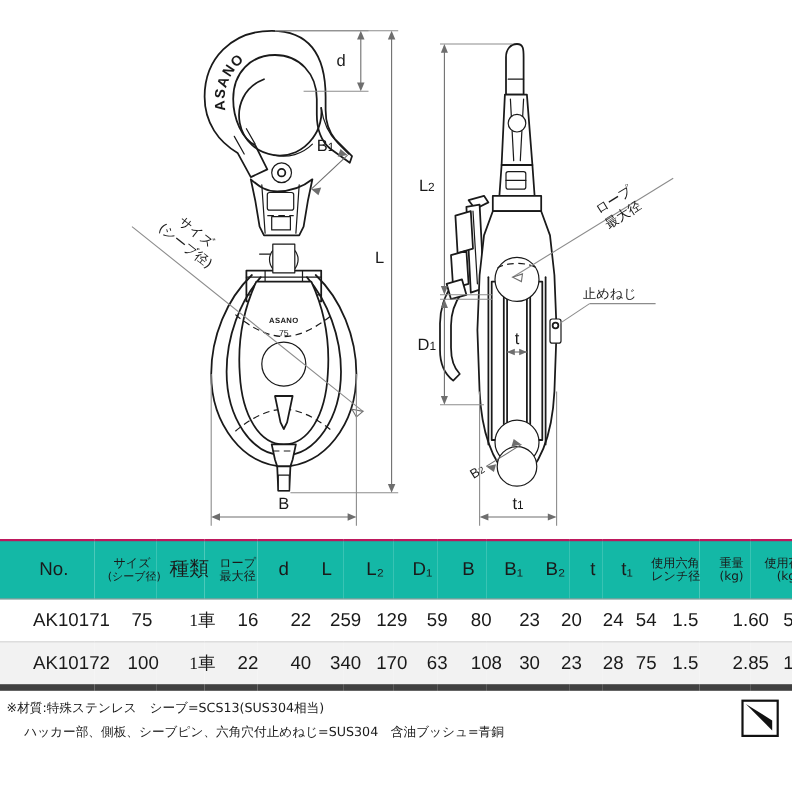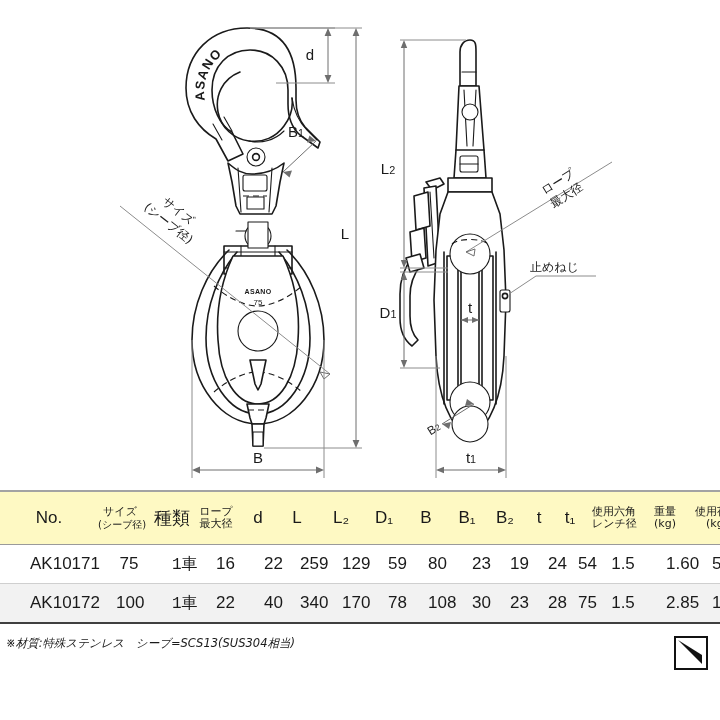--- a/index.html
+++ b/index.html
@@ -37,46 +37,46 @@
 
   
   .tablewrap{position:absolute;left:0;top:490px;width:720px;}
   table.spec{border-collapse:collapse;width:720px;table-layout:fixed;}
   table.spec th,table.spec td{
     text-align:center;vertical-align:middle;padding:0;
     font-family:"DejaVu Sans","Liberation Sans",sans-serif;
     white-space:nowrap;
   }
   table.spec thead th{
-    background:#fef9c3;height:52px;font-weight:normal;font-size:11px;line-height:1.12;
-    border-top:2px solid #a3a3a3;border-bottom:1px solid #9a9a9a;padding-left:12px;
+    background:#14b8a6;height:52px;font-weight:normal;font-size:11px;line-height:1.12;
+    border-top:2px solid #be185d;border-bottom:1px solid #9a9a9a;padding-left:12px;
   }
   table.spec thead th .h1{display:block;font-size:17px;font-family:"Liberation Sans","DejaVu Sans",sans-serif;}
   table.spec thead th .hs{display:block;font-size:11px;}
   table.spec thead th .hs2{display:block;font-size:10px;}
   table.spec thead th .hmid{display:block;font-size:18px;}
   table.spec tbody td{
     height:38px;font-size:17px;
     font-family:"Liberation Sans","DejaVu Sans",sans-serif;
     border-bottom:1px solid #cfcfcf;
     padding-left:30px;
   }
-  table.spec tbody td.jp{font-family:Liberation Mono, monospace;font-size:16px;}
+  table.spec tbody td.jp{font-family:Liberation Serif, serif;font-size:16px;}
   table.spec tbody tr.alt td{background:#f2f2f2;}
   table.spec tbody tr.first td{background:#ffffff;}
-  table.spec tbody tr:last-child td{border-bottom:2px solid #404040;}
+  table.spec tbody tr:last-child td{border-bottom:6px solid #404040;}
   .sub{font-size:.72em;vertical-align:-0.16em;}
 
   
   .notes{
     position:absolute;left:0;top:628px;width:720px;height:92px;
     font-family:"DejaVu Sans","Liberation Sans",sans-serif;
     font-size:11.5px;line-height:1.62;color:#1a1a1a;
   }
-  .notes .l1{position:absolute;left:6px;top:6px;font-style:italic;}
+  .notes .l1{position:absolute;left:6px;top:6px;}
   .notes .l2{position:absolute;left:22px;top:28px;}
   .cornericon{
     position:absolute;right:12px;top:8px;width:34px;height:34px;
     border:2.5px solid #111;background:#fff;box-sizing:border-box;
   }
   .cornericon svg{display:block;}
 </style>
 </head>
 <body>
 
@@ -363,51 +363,52 @@
           <td>AK10171</td>
           <td>75</td>
           <td class="jp">1車</td>
           <td>16</td>
           <td>22</td>
           <td>259</td>
           <td>129</td>
           <td>59</td>
           <td>80</td>
           <td>23</td>
-          <td>19</td>
+          <td>20</td>
           <td>24</td>
           <td>54</td>
           <td>1.5</td>
           <td>1.60</td>
           <td>500</td>
         </tr>
         <tr class="alt">
           <td>AK10172</td>
           <td>100</td>
           <td class="jp">1車</td>
           <td>22</td>
           <td>40</td>
           <td>340</td>
           <td>170</td>
-          <td>78</td>
+          <td>63</td>
           <td>108</td>
           <td>30</td>
           <td>23</td>
           <td>28</td>
           <td>75</td>
           <td>1.5</td>
           <td>2.85</td>
           <td>1,000</td>
         </tr>
       </tbody>
     </table>
   </div>
 
   <div class="notes">
     <div class="l1">※材質:特殊ステンレス　シーブ=SCS13(SUS304相当)</div>
+    <div class="l2">ハッカー部、側板、シーブピン、六角穴付止めねじ=SUS304　含油ブッシュ=青銅</div>
     <div class="cornericon">
       <svg width="29" height="29" viewBox="0 0 29 29">
         <path d="M2,2 L26,26 L26,17 Z" fill="#111"></path>
       </svg>
     </div>
   </div>
 
 </div>
 
 </body></html>

